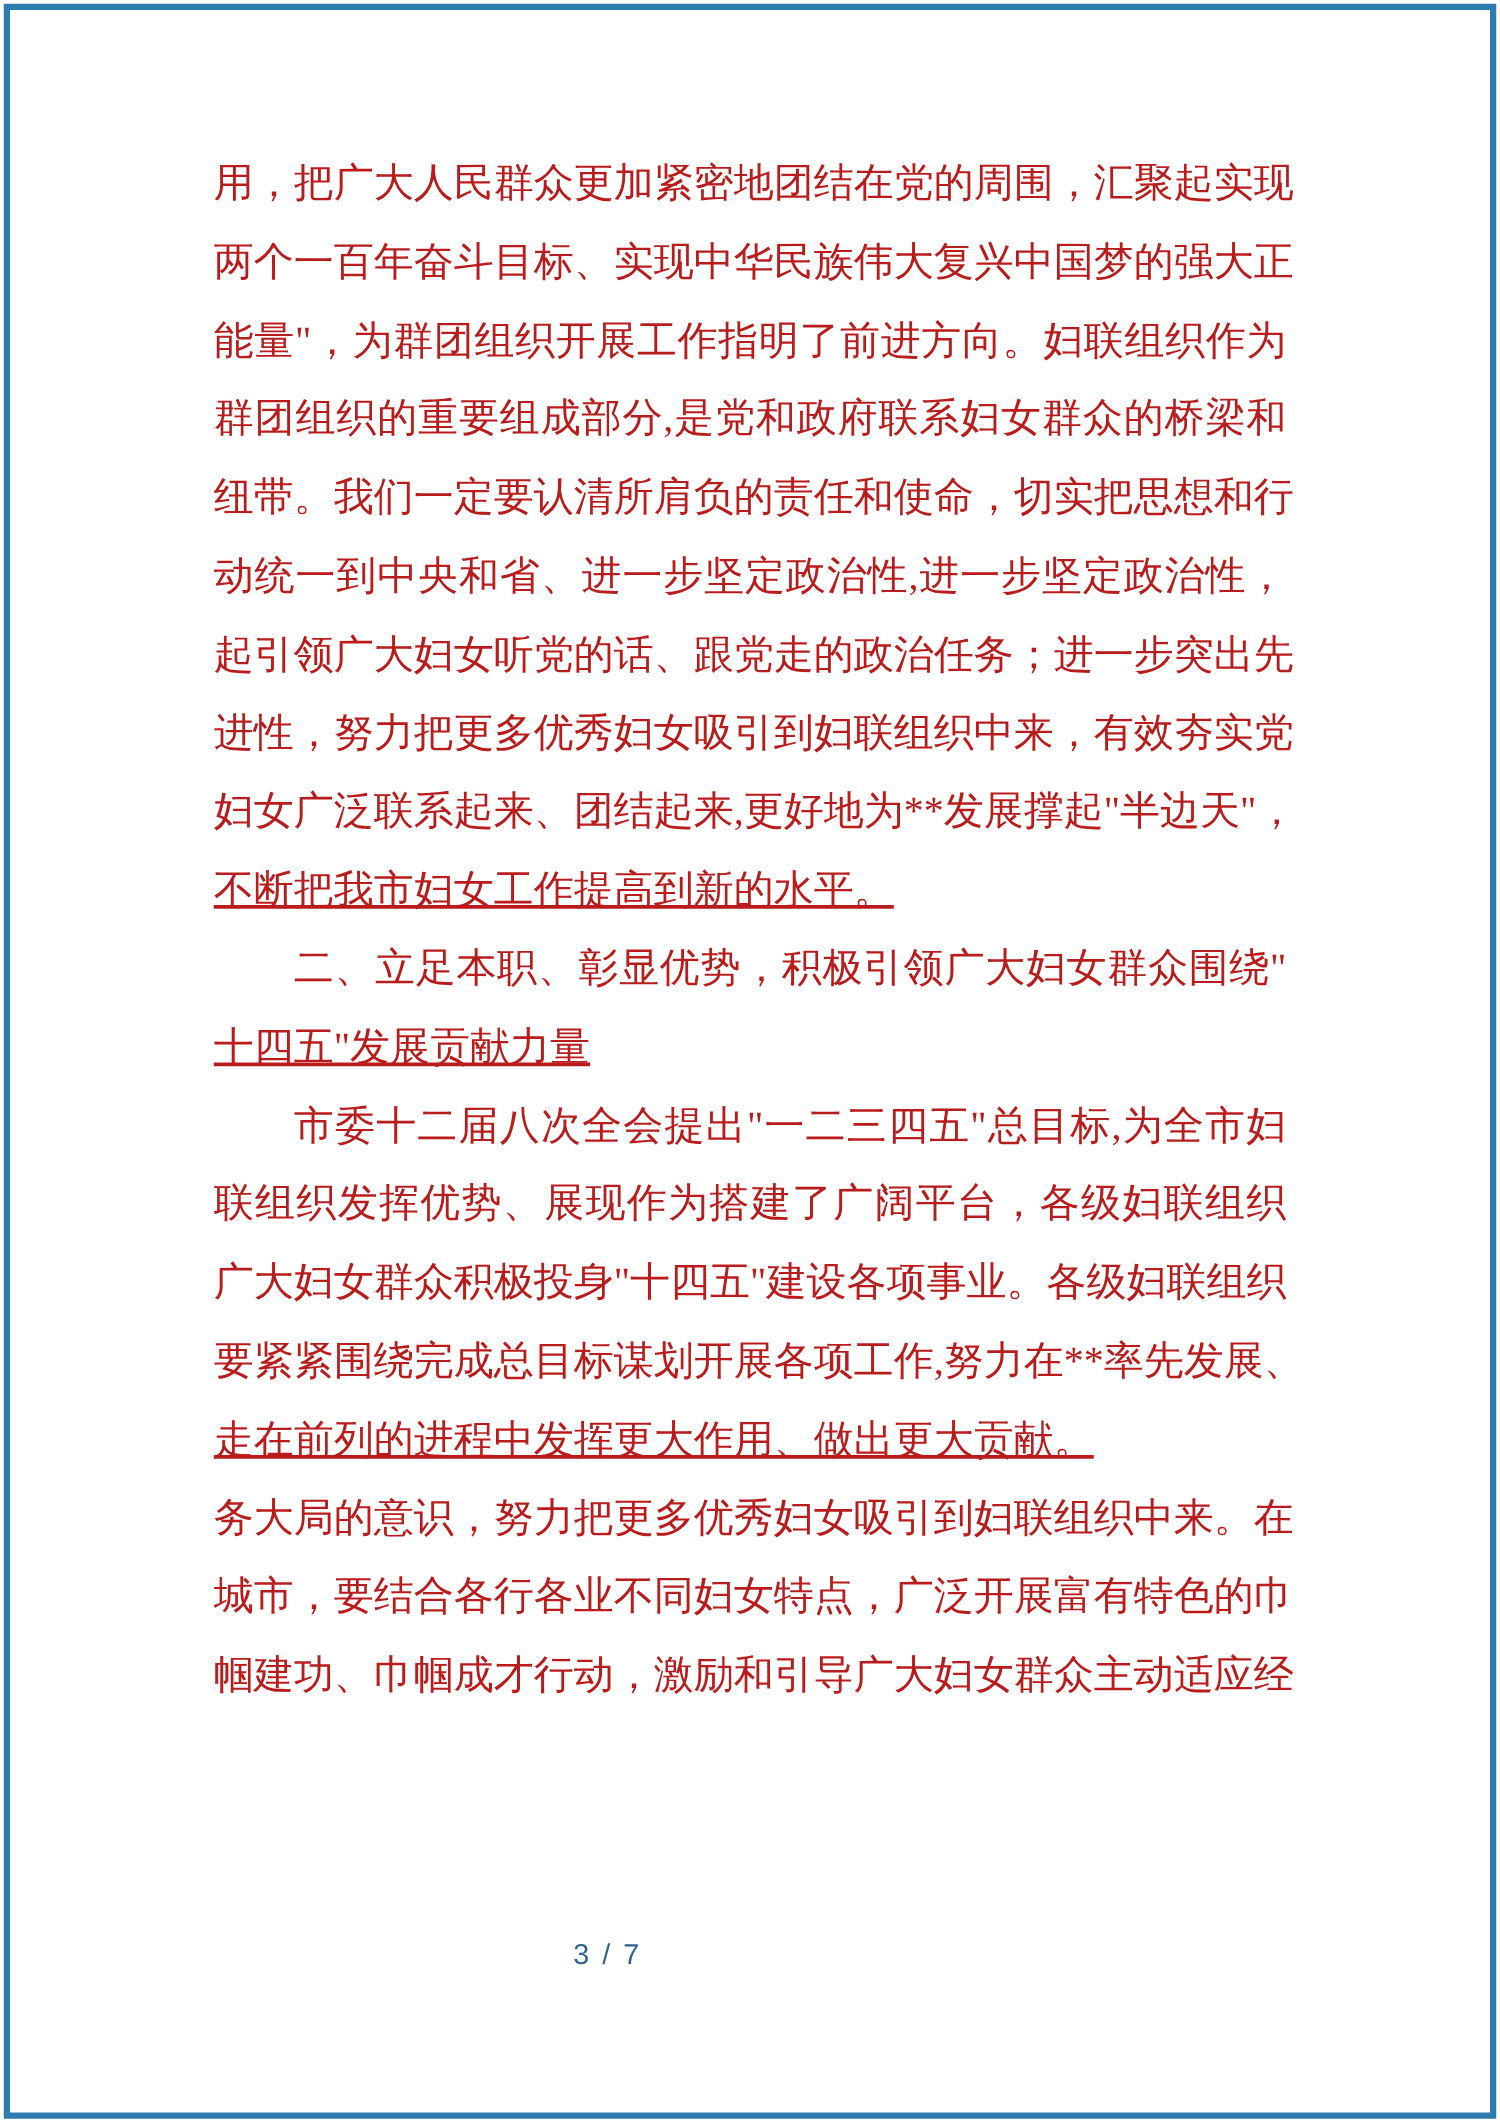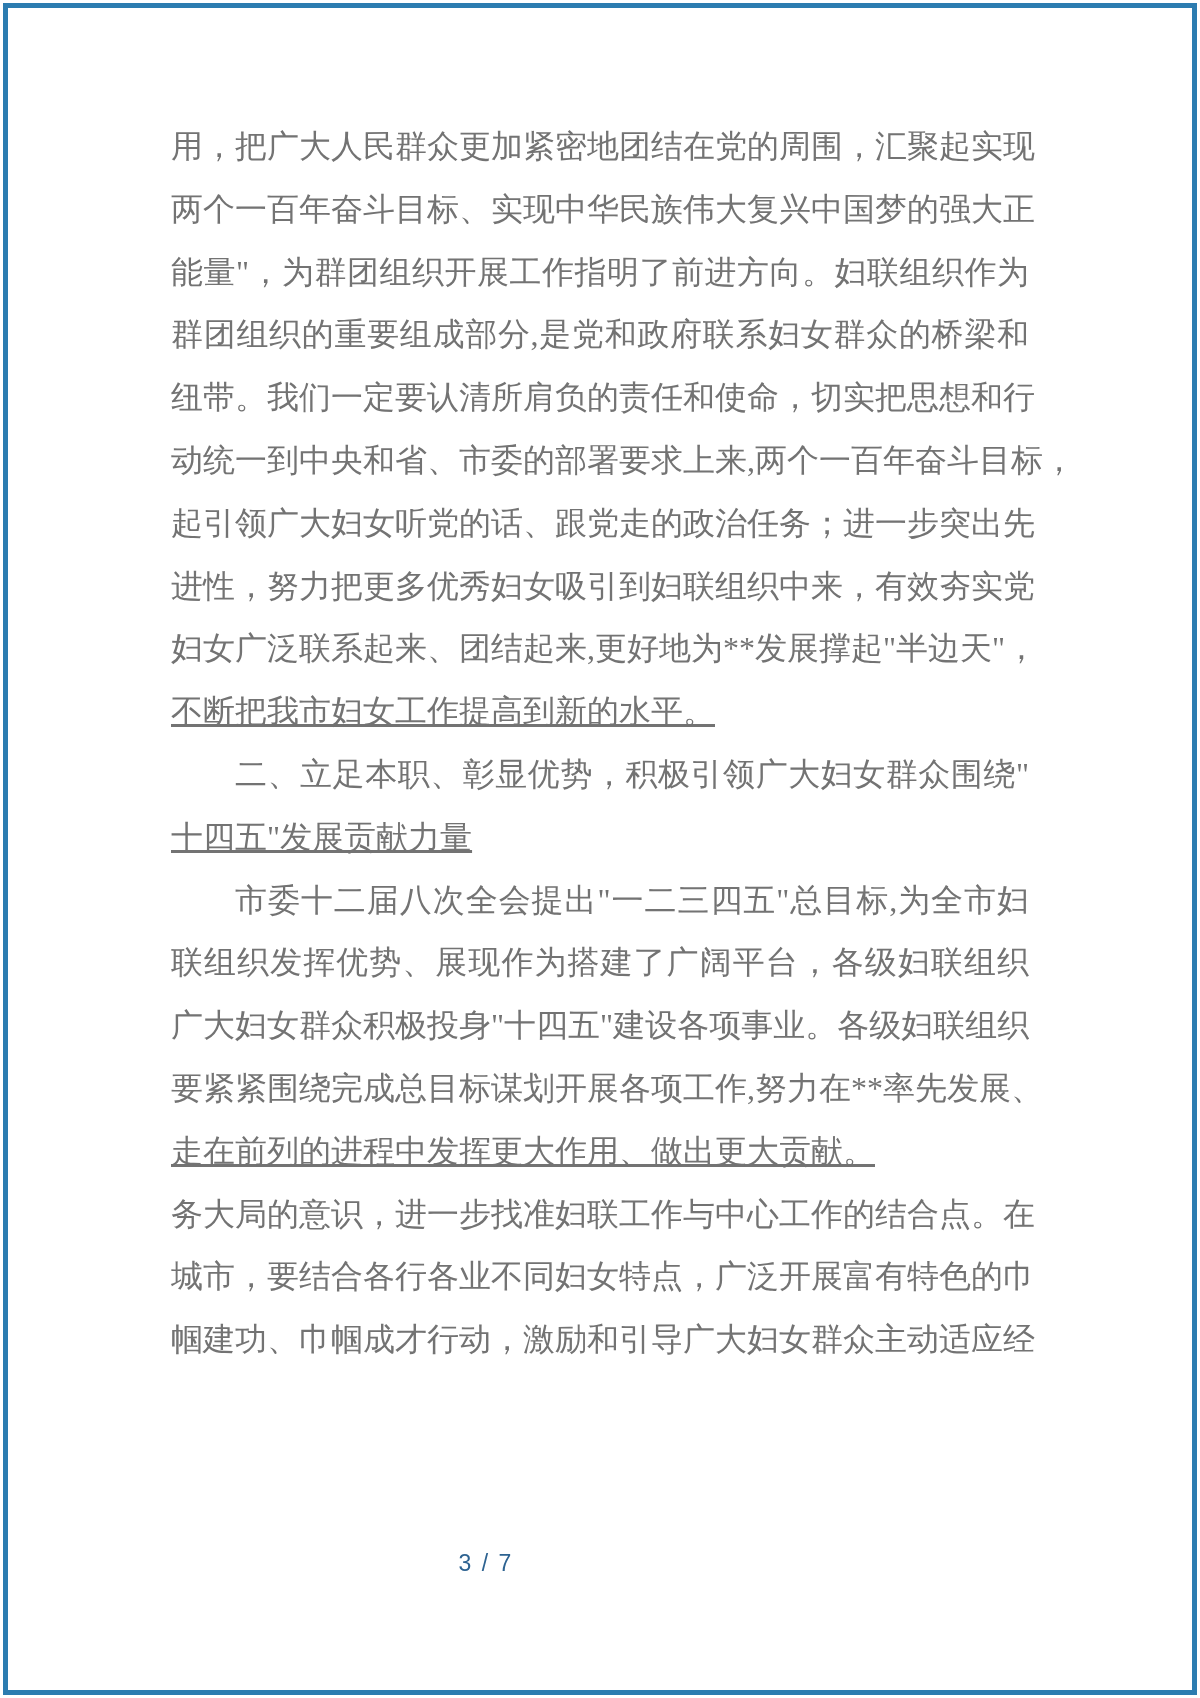--- a/index.html
+++ b/index.html
@@ -21,21 +21,21 @@
     left: 3px; top: 3px; right: 3px; bottom: 3px;
     border: 5px solid #2c7cb0;
     pointer-events: none;
   }
   .body-text {
     position: absolute;
     left: 171px;
     top: 115px;
     width: 858px;
     font-family: "Liberation Serif", "DejaVu Serif", serif;
-    color: #737373;
+    color: #b91c1c;
   }
   .line {
     height: 62.8px;
     line-height: 62.8px;
     font-size: 32px;
     white-space: nowrap;
     text-align: justify;
     text-align-last: justify;
     overflow: visible;
   }
@@ -65,33 +65,33 @@
 
 <div class="page">
   <div class="page-border"></div>
 
   <div class="body-text">
     <div class="line">用，把广大人民群众更加紧密地团结在党的周围，汇聚起实现</div>
     <div class="line">两个一百年奋斗目标、实现中华民族伟大复兴中国梦的强大正</div>
     <div class="line">能量"，为群团组织开展工作指明了前进方向。妇联组织作为</div>
     <div class="line">群团组织的重要组成部分,是党和政府联系妇女群众的桥梁和</div>
     <div class="line">纽带。我们一定要认清所肩负的责任和使命，切实把思想和行</div>
-    <div class="line">动统一到中央和省、市委的部署要求上来,两个一百年奋斗目标，</div>
+    <div class="line">动统一到中央和省、进一步坚定政治性,进一步坚定政治性，</div>
     <div class="line">起引领广大妇女听党的话、跟党走的政治任务；进一步突出先</div>
     <div class="line">进性，努力把更多优秀妇女吸引到妇联组织中来，有效夯实党</div>
     <div class="line">妇女广泛联系起来、团结起来,更好地为**发展撑起"半边天"，</div>
     <div class="line end">不断把我市妇女工作提高到新的水平。</div>
     <div class="line indent">二、立足本职、彰显优势，积极引领广大妇女群众围绕"</div>
     <div class="line end">十四五"发展贡献力量</div>
     <div class="line indent">市委十二届八次全会提出"一二三四五"总目标,为全市妇</div>
     <div class="line">联组织发挥优势、展现作为搭建了广阔平台，各级妇联组织</div>
     <div class="line">广大妇女群众积极投身"十四五"建设各项事业。各级妇联组织</div>
     <div class="line">要紧紧围绕完成总目标谋划开展各项工作,努力在**率先发展、</div>
     <div class="line end">走在前列的进程中发挥更大作用、做出更大贡献。</div>
-    <div class="line">务大局的意识，进一步找准妇联工作与中心工作的结合点。在</div>
+    <div class="line">务大局的意识，努力把更多优秀妇女吸引到妇联组织中来。在</div>
     <div class="line">城市，要结合各行各业不同妇女特点，广泛开展富有特色的巾</div>
     <div class="line">帼建功、巾帼成才行动，激励和引导广大妇女群众主动适应经</div>
   </div>
 
   <div class="footer">
     <span class="page-num">3 / 7</span>
   </div>
 </div>
 
 </body></html>

